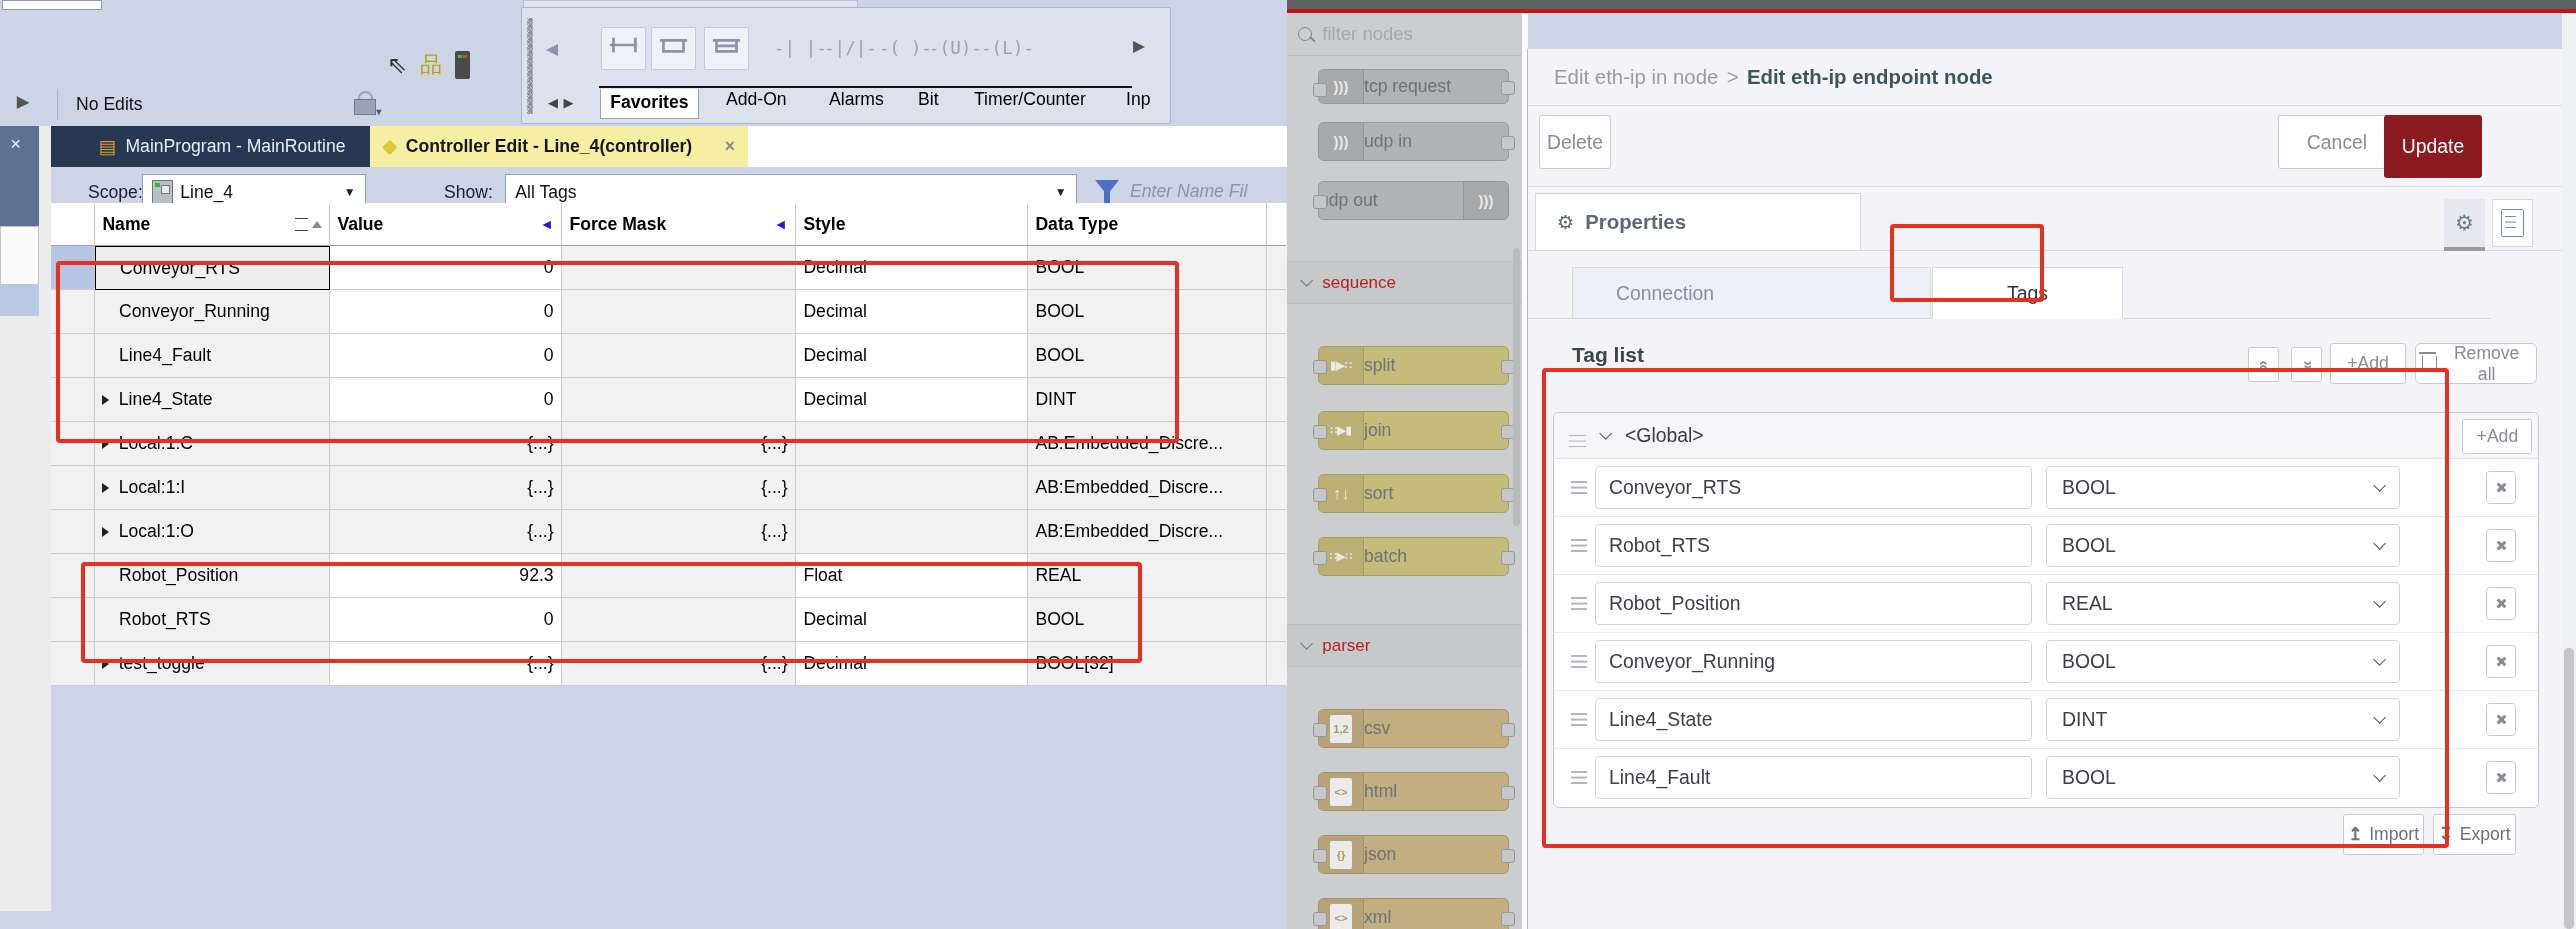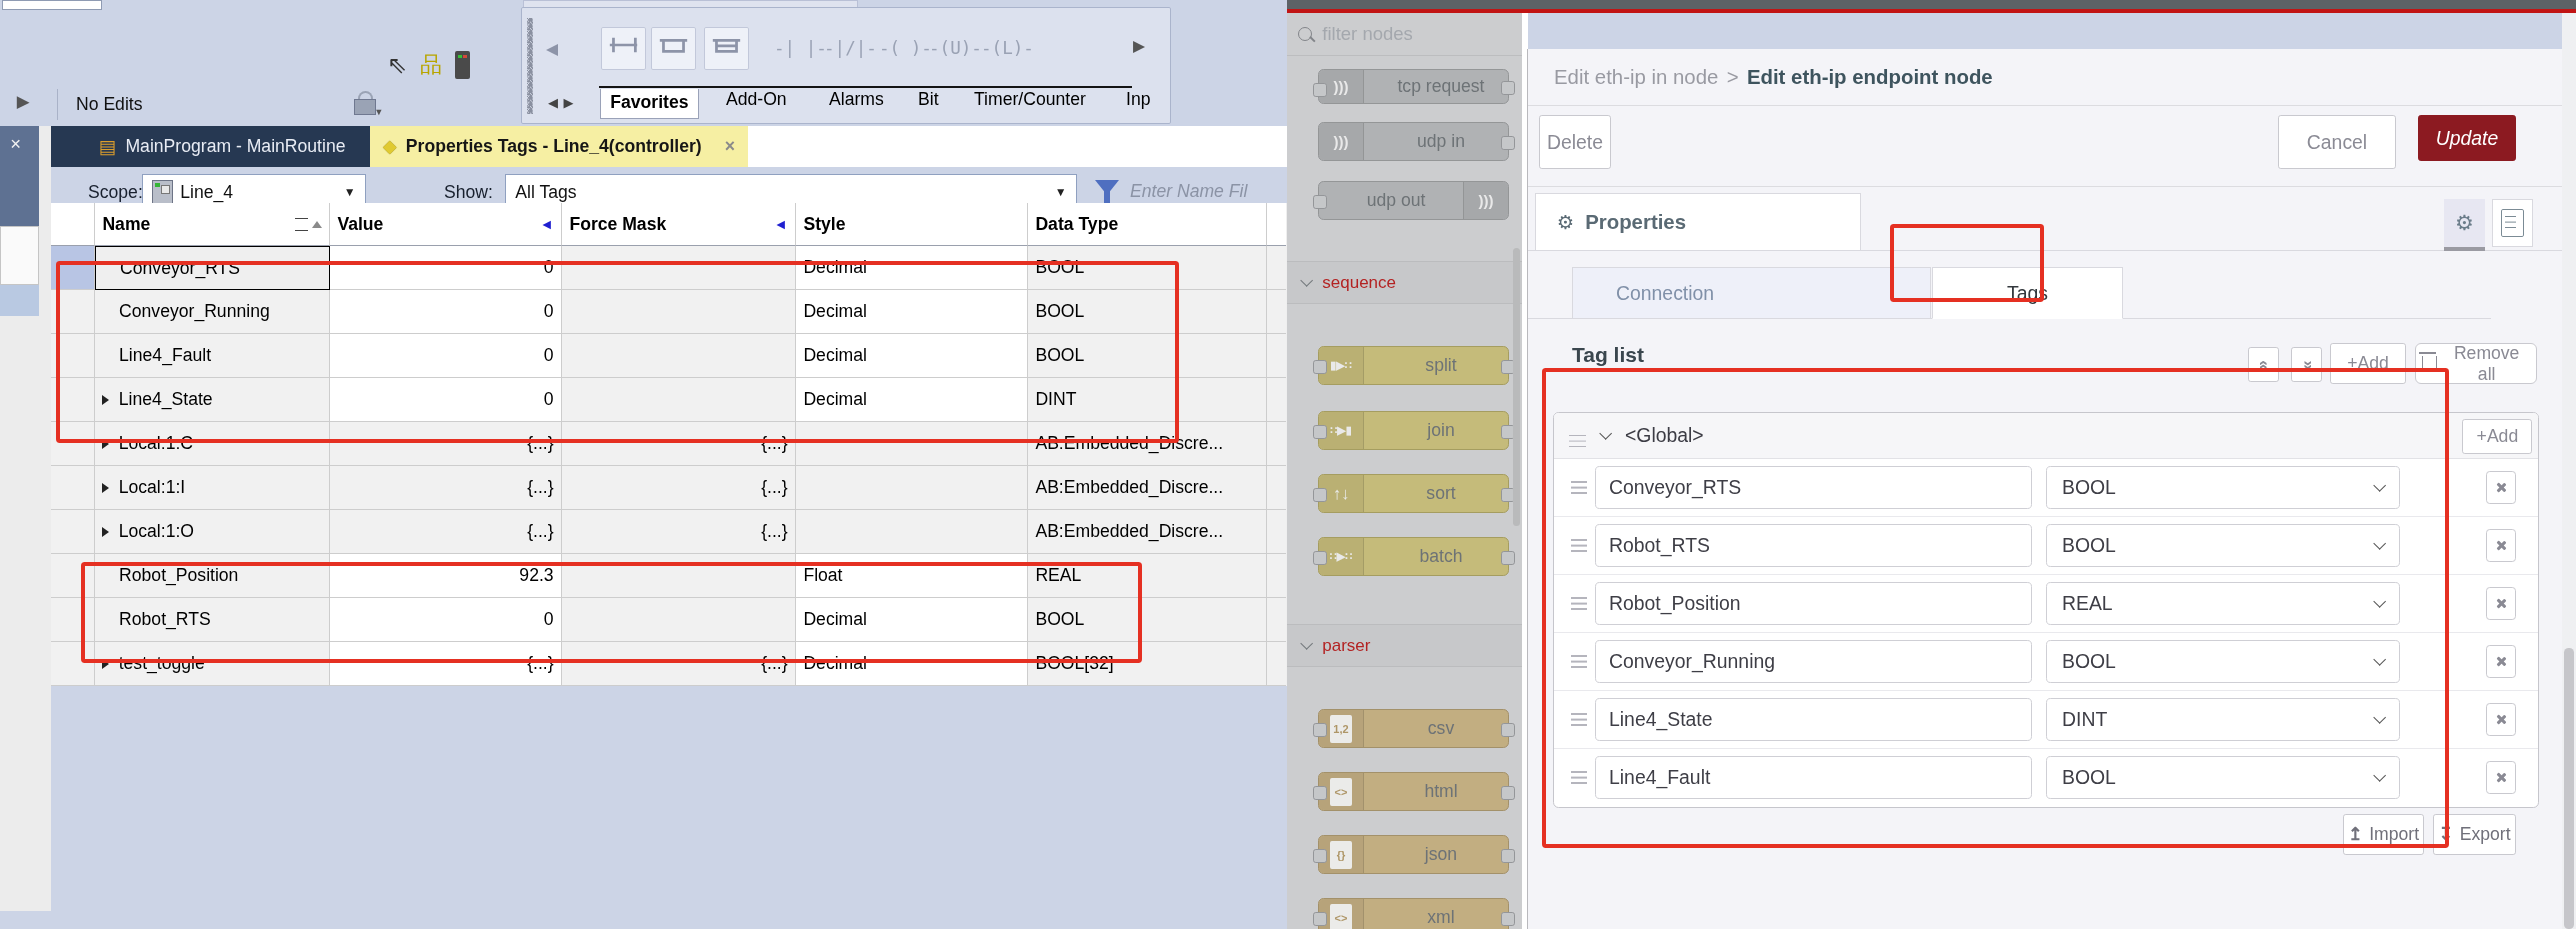--- a/index.html
+++ b/index.html
@@ -87,21 +87,21 @@
   .nr-red{position:absolute;left:1287px;top:9.3px;width:1289px;height:3.7px;background:#c11414;}
 
   
   .pal{position:absolute;left:1287px;top:13px;width:239px;height:916px;background:#d4d5d7;border-right:0.9px solid #bfbfc1;box-sizing:border-box;overflow:hidden;}
   .pal-search{position:absolute;left:0;top:0;width:239px;height:43px;border-bottom:0.9px solid #c3c4c6;display:flex;align-items:center;padding:0 11px;box-sizing:border-box;gap:8.3px;}
   .mag{width:12px;height:12px;border:1.9px solid #84878c;border-radius:50%;position:relative;flex:0 0 auto;}
   .mag:after{content:"";position:absolute;left:10.2px;top:10.2px;width:6.5px;height:1.9px;background:#84878c;transform:rotate(45deg);}
   .pal-search input{flex:1;border:none;background:transparent;outline:none;font-size:18.5px;color:#555;font-family:inherit;}
   .pal-search input::placeholder{color:#a9adb3;}
   .pnode{position:absolute;left:31px;width:191px;height:39px;border-radius:5.6px;box-sizing:border-box;display:flex;align-items:center;}
-  .pnode .nlabel{flex:1;text-align:center;font-size:17.6px;color:#6d7377;white-space:nowrap;overflow:hidden;margin-left:10px;}
+  .pnode .nlabel{flex:1;font-size:17.6px;color:#6d7377;white-space:nowrap;overflow:hidden;}
   .pnode .iseg{width:44px;height:100%;background:rgba(0,0,0,0.06);display:flex;align-items:center;justify-content:center;color:#f4f4f4;font-weight:bold;flex:0 0 auto;}
   .pnode .iseg.l{border-right:0.9px solid rgba(0,0,0,0.12);border-radius:5.6px 0 0 5.6px;}
   .pnode .iseg.r{border-left:0.9px solid rgba(0,0,0,0.12);border-radius:0 5.6px 5.6px 0;}
   .pnode.gray{background:#b6b8ba;border:0.9px solid #97999b;}
   .pnode.khaki{background:#cdc27b;border:0.9px solid #aaa15f;}
   .pnode.tan{background:#c9b383;border:0.9px solid #a8946a;}
   .port{position:absolute;width:12px;height:12px;background:#cdcfd1;border:0.9px solid #97999d;border-radius:2.8px;top:13px;}
   .port.pl{left:-6.5px;}
   .port.pr{right:-6.5px;}
   .pal-hdr{position:absolute;left:0;width:239px;height:43px;background:#cfd0d2;border-top:0.9px solid #c2c3c5;border-bottom:0.9px solid #c2c3c5;display:flex;align-items:center;gap:11px;padding:0 15px;box-sizing:border-box;}
@@ -224,21 +224,21 @@
     </div>
 
     <div class="rx-tabbar">
       <div class="white-rest"></div>
       <div class="rxtab1">
         <span class="ladder-ic">▤</span>
         <span>MainProgram - MainRoutine</span>
       </div>
       <div class="rxtab2">
         <span class="tag-ic">◆</span>
-        <span class="lbl">Properties Tags - Line_4(controller)</span>
+        <span class="lbl">Controller Edit - Line_4(controller)</span>
         <span class="x">×</span>
       </div>
     </div>
 
     <div class="rx-rail">
       <div class="rail-slate">
         <span class="rail-x">×</span>
       </div>
       <div class="rail-white"></div>
       <div class="rail-blue"></div>
@@ -609,21 +609,21 @@
 
     <div class="bc">
       <span class="parent">Edit eth-ip in node</span>
       <span class="sep">&gt;</span>
       <span class="cur">Edit eth-ip endpoint node</span>
     </div>
 
     <div class="btnrow">
       <button class="btn" style="left:11px;top:9.3px;width:72px;height:54px;">Delete</button>
       <button class="btn" style="left:750px;top:9.3px;width:118px;height:54px;">Cancel</button>
-      <button class="btn primary" style="left:890px;top:9.3px;width:98px;height:46px;font-style:italic;">Update</button>
+      <button class="btn primary" style="left:856px;top:9.3px;width:98px;height:63px;">Update</button>
     </div>
 
     <div class="propsline"></div>
     <div class="propstab">
       <span class="gear">⚙</span>
       <span class="t">Properties</span>
     </div>
     <div class="iconbtn gearb">
         <span class="gear">⚙</span>
       </div>

